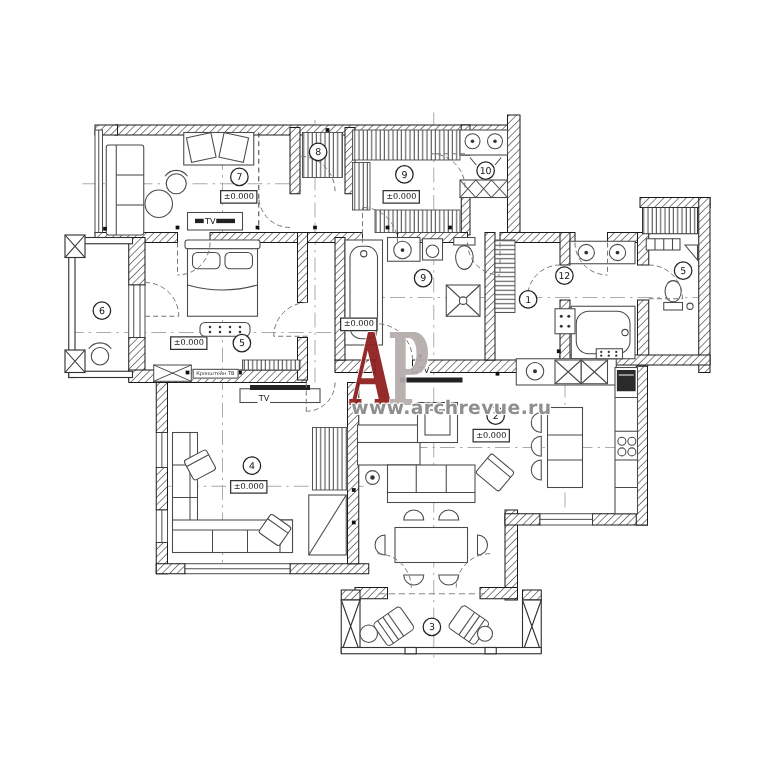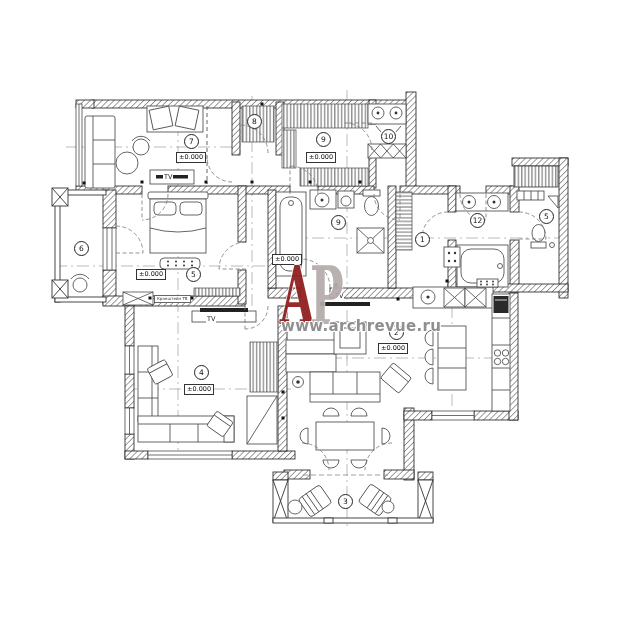--- a/index.html
+++ b/index.html
@@ -418,21 +418,21 @@
     </div>
 <div class="badge" style="left:316px;top:132px">
       <span>9</span>
     </div>
 <div class="badge" style="left:381px;top:129px">
       <span>10</span>
     </div>
 <div class="badge" style="left:331px;top:215px">
       <span>9</span>
     </div>
-<div class="badge" style="left:470px;top:213px">
+<div class="badge" style="left:444px;top:213px">
       <span>12</span>
     </div>
 <div class="badge" style="left:539px;top:209px">
       <span>5</span>
     </div>
 
 <div class="elev" style="left:176px;top:152px">±0.000</div>
 <div class="elev" style="left:306px;top:152px">±0.000</div>
 <div class="elev" style="left:136px;top:269px">±0.000</div>
 <div class="elev" style="left:272px;top:254px">±0.000</div>

